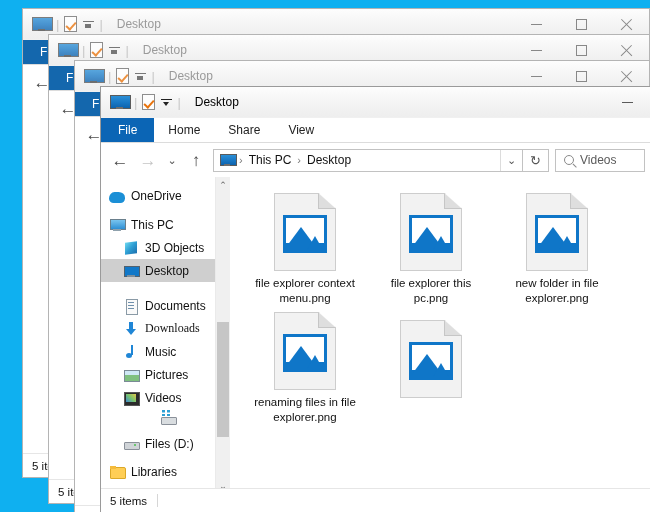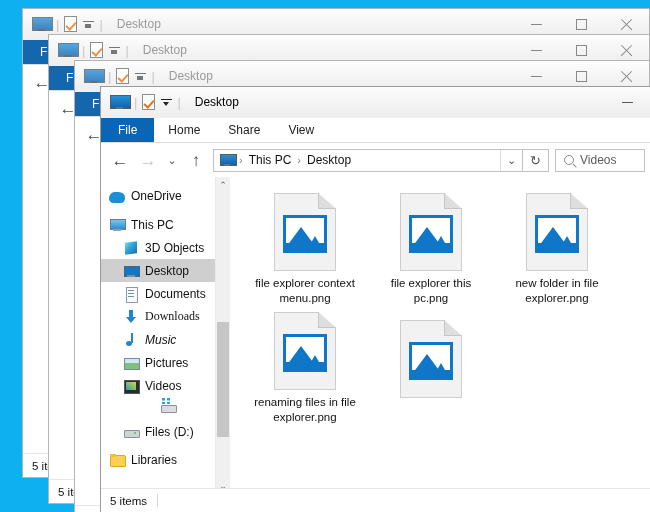--- a/index.html
+++ b/index.html
@@ -706,29 +706,29 @@
           <span class="nlabel">This PC</span>
         </div>
         <div class="navitem" style="padding-left:22px;">
           <span class="nico nico-3d"></span>
           <span class="nlabel">3D Objects</span>
         </div>
         <div class="navitem selected" style="padding-left:22px;">
           <span class="nico nico-desktop"></span>
           <span class="nlabel">Desktop</span>
         </div>
-        <div class="navitem" style="padding-left:22px;">
+        <div class="navitem" style="padding-left:22px;margin-top:12px;">
           <span class="nico nico-doc"></span>
           <span class="nlabel">Documents</span>
         </div>
         <div class="navitem" style="padding-left:22px;font-family:Liberation Serif, serif;">
           <span class="nico nico-down"></span>
           <span class="nlabel">Downloads</span>
         </div>
-        <div class="navitem" style="padding-left:22px;font-style:italic;">
+        <div class="navitem" style="padding-left:22px;">
           <span class="nico nico-music"></span>
           <span class="nlabel">Music</span>
         </div>
         <div class="navitem" style="padding-left:22px;">
           <span class="nico nico-pics"></span>
           <span class="nlabel">Pictures</span>
         </div>
         <div class="navitem" style="padding-left:22px;">
           <span class="nico nico-vids"></span>
           <span class="nlabel">Videos</span>

